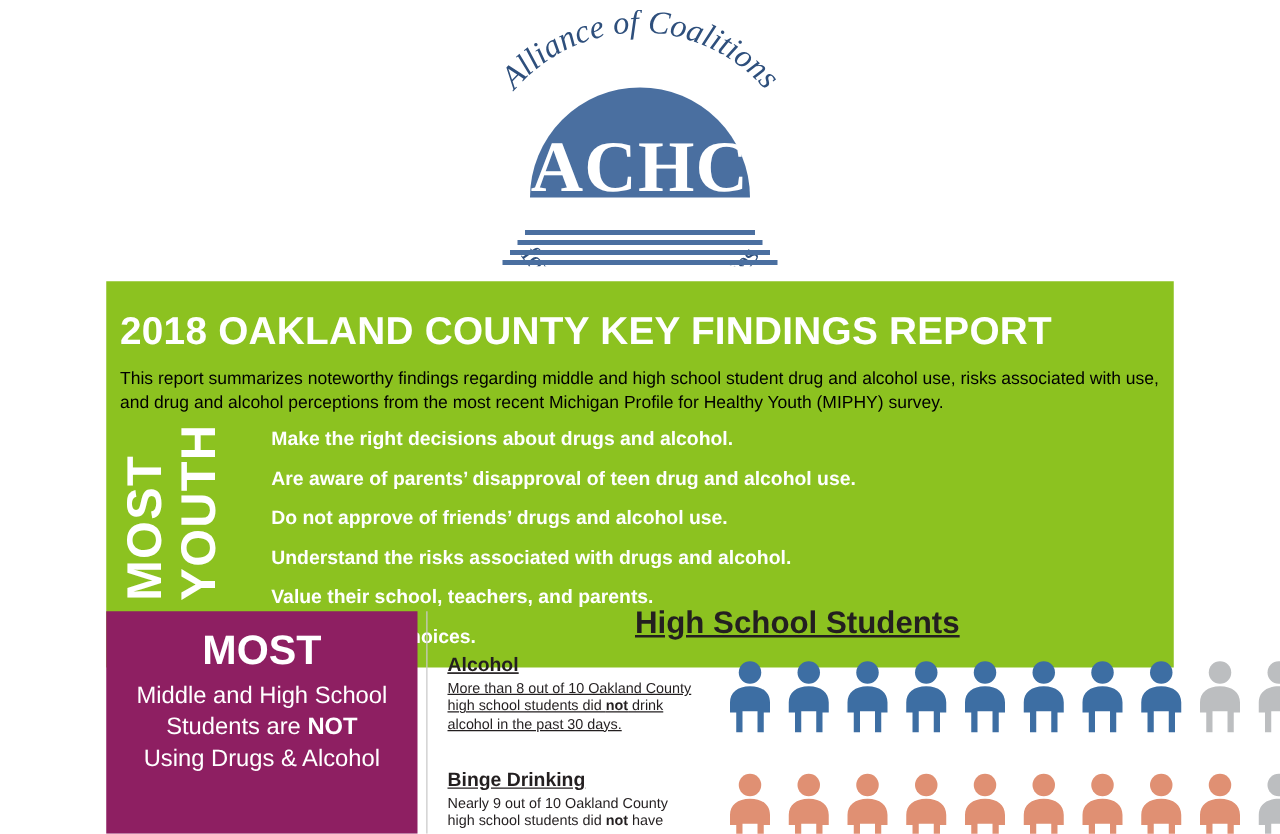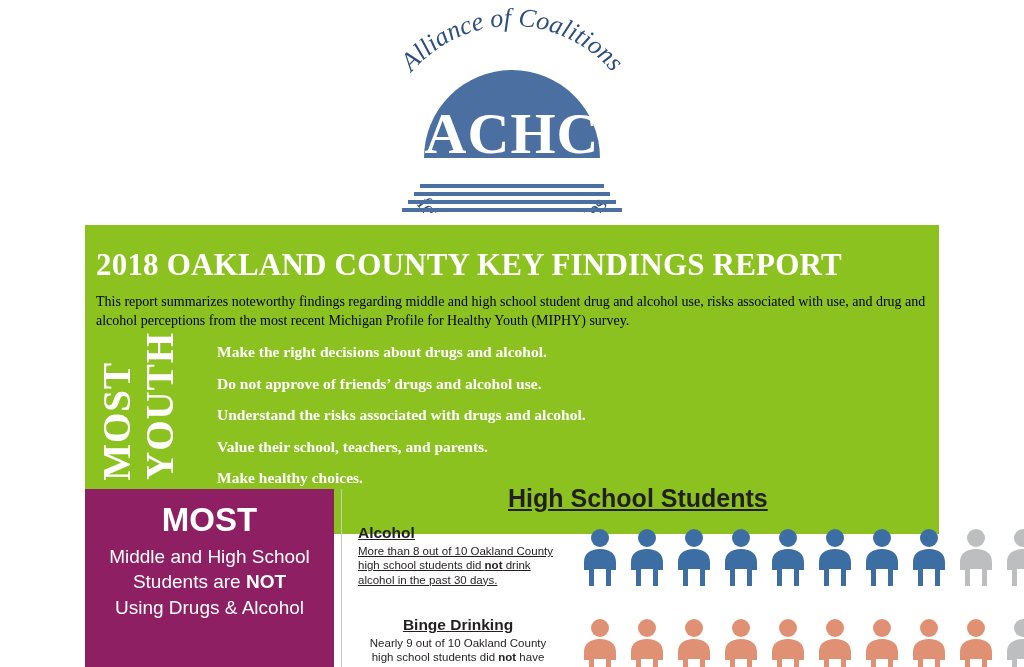--- a/index.html
+++ b/index.html
@@ -35,21 +35,20 @@
   
   .green-banner {
     position: absolute;
     left: 85px;
     top: 225px;
     width: 854px;
     height: 309px;
     background: #8cc220;
     box-sizing: border-box;
     padding: 18px 0 0 0;
-    font-family: Liberation Serif, serif;
   }
   .report-title {
     font-size: 31px;
     font-weight: bold;
     color: #ffffff;
     letter-spacing: 0.2px;
     margin: 4px 0 0 11px;
     line-height: 1.15;
   }
   .report-summary {
@@ -139,21 +138,21 @@
   }
   .stat-body {
     font-size: 11.5px;
     line-height: 1.25;
     color: #231f20;
     width: 200px;
   }
   .stat-body b { font-weight: bold; }
 
   #alcohol-block { left: 358px; top: 524px; text-decoration: underline; }
-  #binge-block { left: 358px; top: 616px; text-align: center; }
+  #binge-block { left: 358px; top: 616px; }
 
   .people-row {
     position: absolute;
     display: flex;
     gap: 3px;
   }
   #alcohol-people { left: 578px; top: 528px; }
   #binge-people { left: 578px; top: 618px; }
 
   .person { width: 44px; height: 58px; }
@@ -202,20 +201,21 @@
   <div class="report-title">2018 OAKLAND COUNTY KEY FINDINGS REPORT</div>
   <div class="report-summary">This report summarizes noteworthy findings regarding middle and high school student drug and alcohol use, risks associated with use, and drug and alcohol perceptions from the most recent Michigan Profile for Healthy Youth (MIPHY) survey.</div>
 
   <div class="most-youth-row">
     <div class="vertical-words">
       <div class="vword">MOST</div>
       <div class="vword">YOUTH</div>
     </div>
     <div class="bullets">
       <div>Make the right decisions about drugs and alcohol.</div>
+      <div>Are aware of parents’ disapproval of teen drug and alcohol use.</div>
       <div>Do not approve of friends’ drugs and alcohol use.</div>
       <div>Understand the risks associated with drugs and alcohol.</div>
       <div>Value their school, teachers, and parents.</div>
       <div>Make healthy choices.</div>
     </div>
   </div>
 </div>
 
 <div class="purple-box">
   <div class="purple-most">MOST</div>

